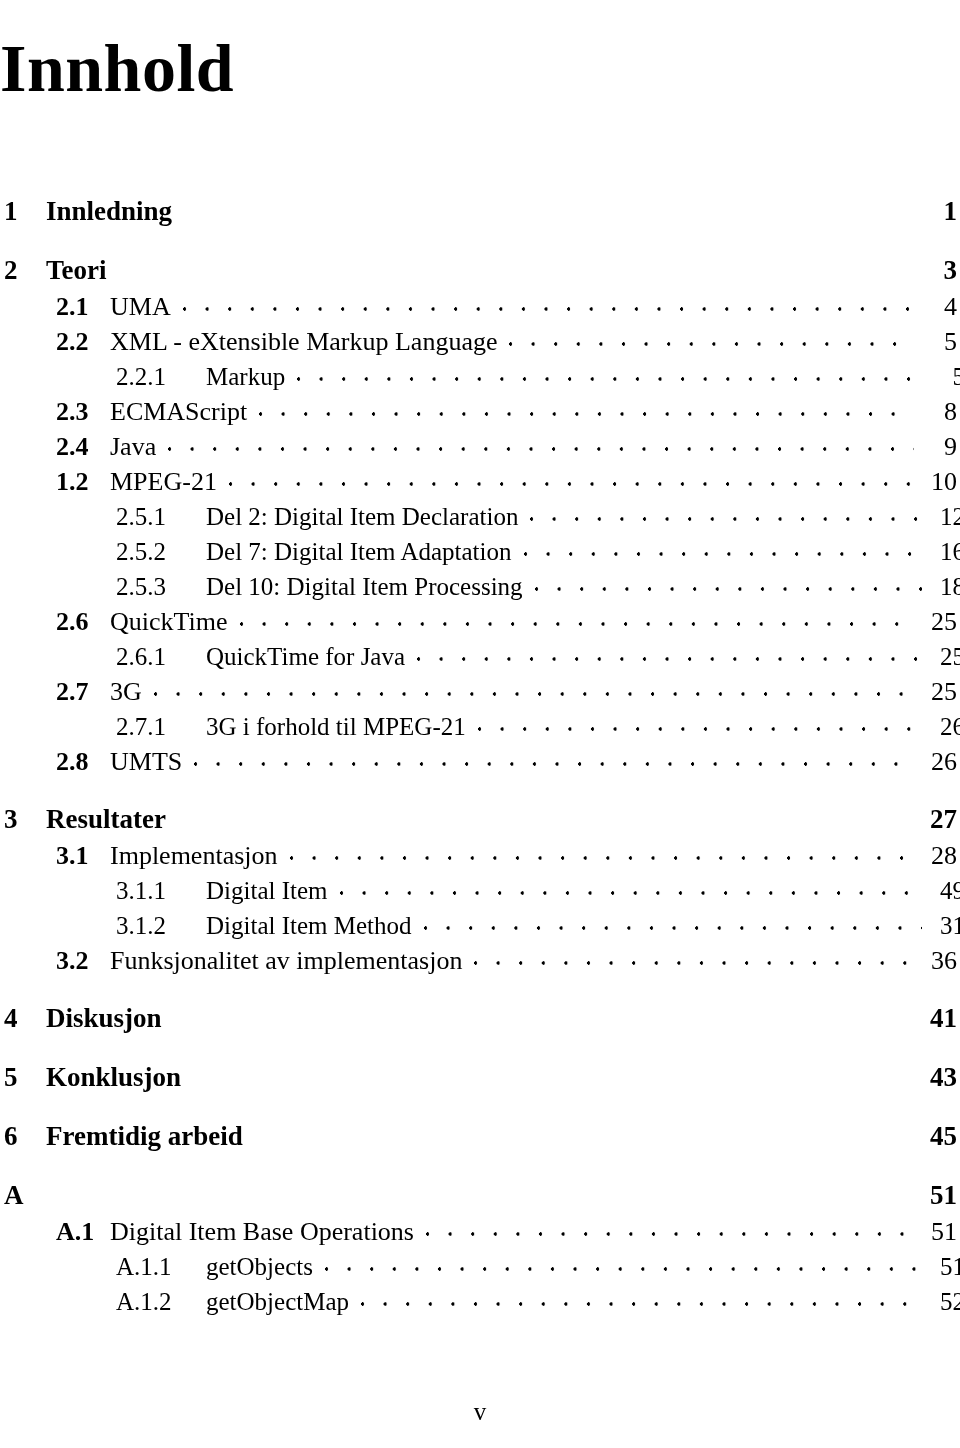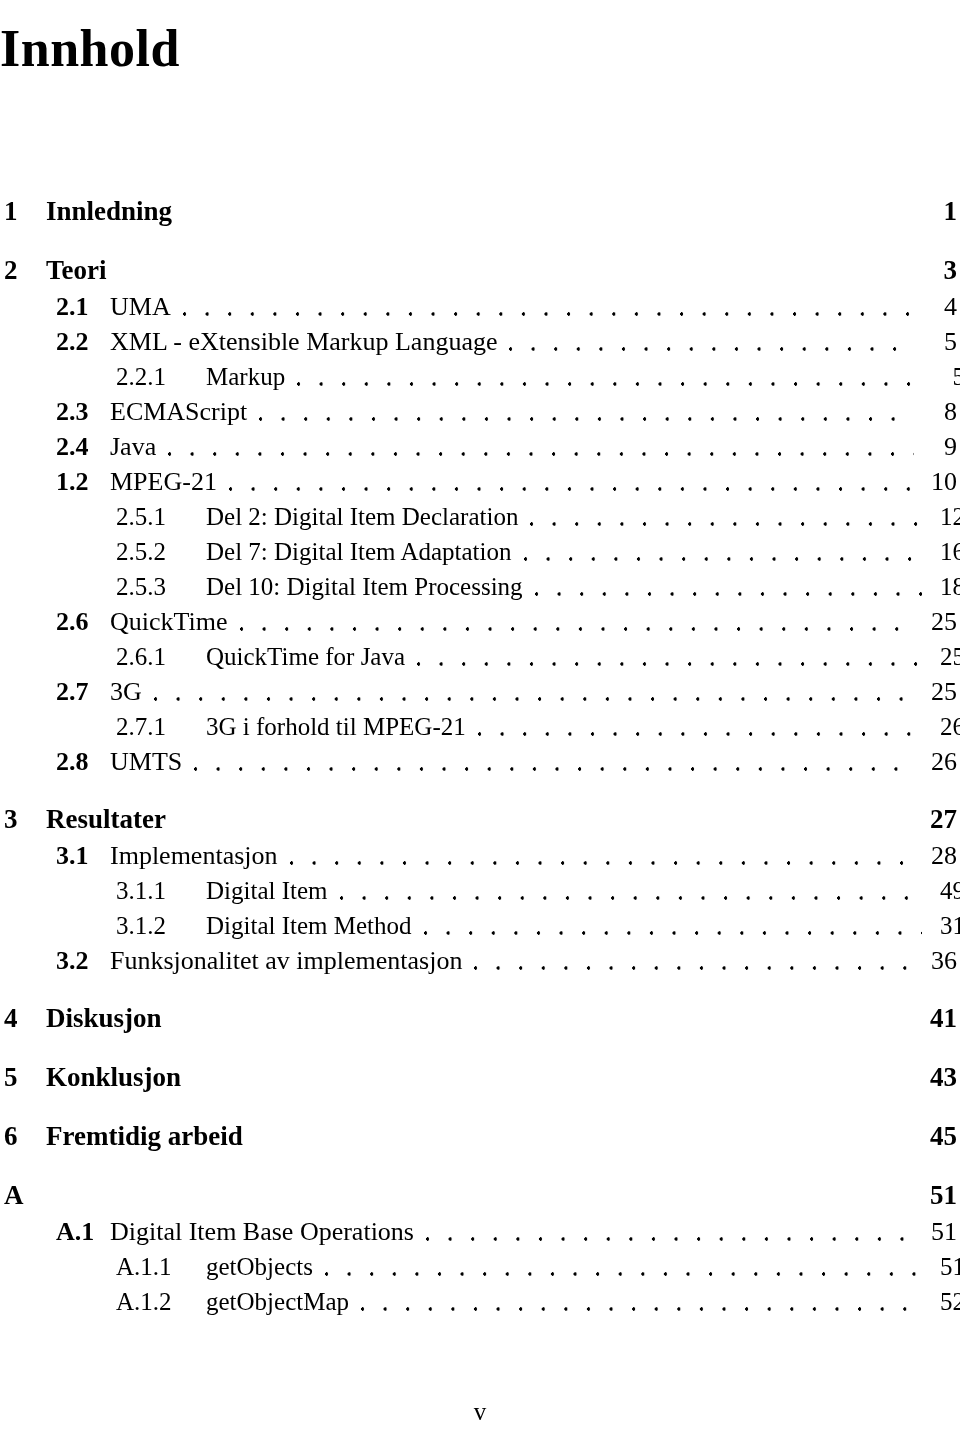--- a/index.html
+++ b/index.html
@@ -21,21 +21,21 @@
     width: 960px;
     height: 1448px;
     box-sizing: border-box;
   }
 
   
   #toc-title {
     position: absolute;
     left: 0px;
     top: -12px;
-    font-size: 52px;
+    font-size: 68px;
     font-weight: 700;
     letter-spacing: 0.5px;
     line-height: 1.0;
     white-space: nowrap;
   }
 
   
   #toc-list {
     position: absolute;
     left: 0px;
@@ -82,21 +82,21 @@
   }
   .lvl1 > .num { left: 4px; }
   .lvl2 > .num { left: 56px; font-weight: bold; }
   .lvl3 > .num { left: 108px; }
 
   .title-wrap {
     position: absolute;
     top: 0;
     right: 0;
     display: flex;
-    align-items: center;
+    align-items: flex-start;
     white-space: nowrap;
     overflow: hidden;
   }
   .lvl1 > .title-wrap { left: 46px; }
   .lvl2 > .title-wrap { left: 110px; }
   .lvl3 > .title-wrap { left: 198px; }
 
   .title-text {
     white-space: nowrap;
     flex: 0 0 auto;

